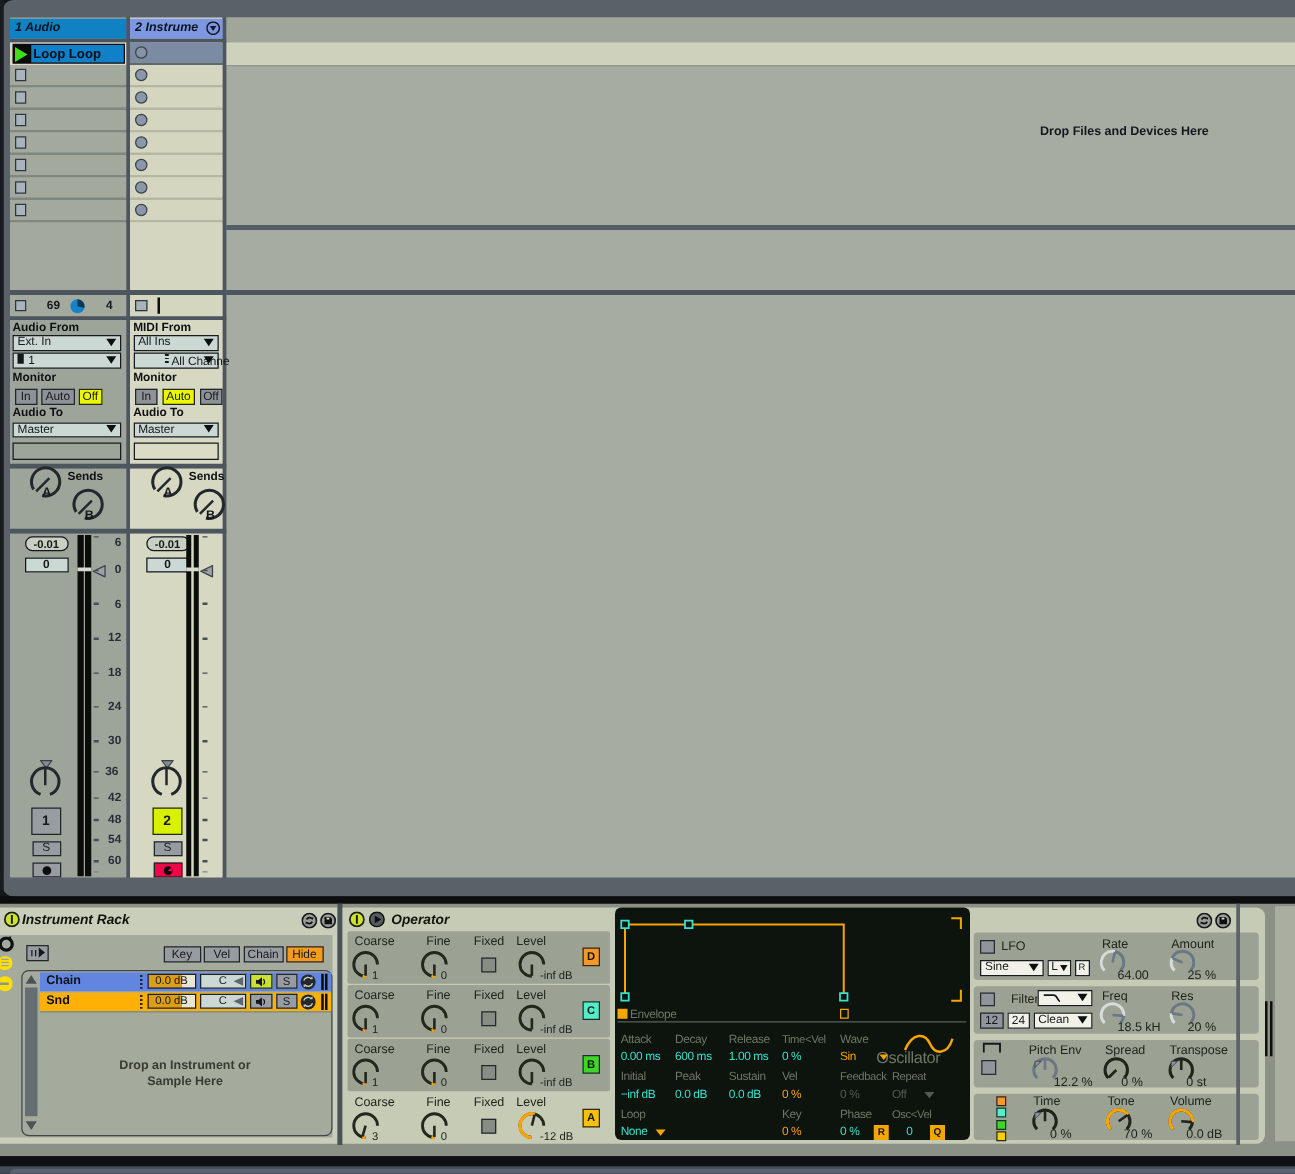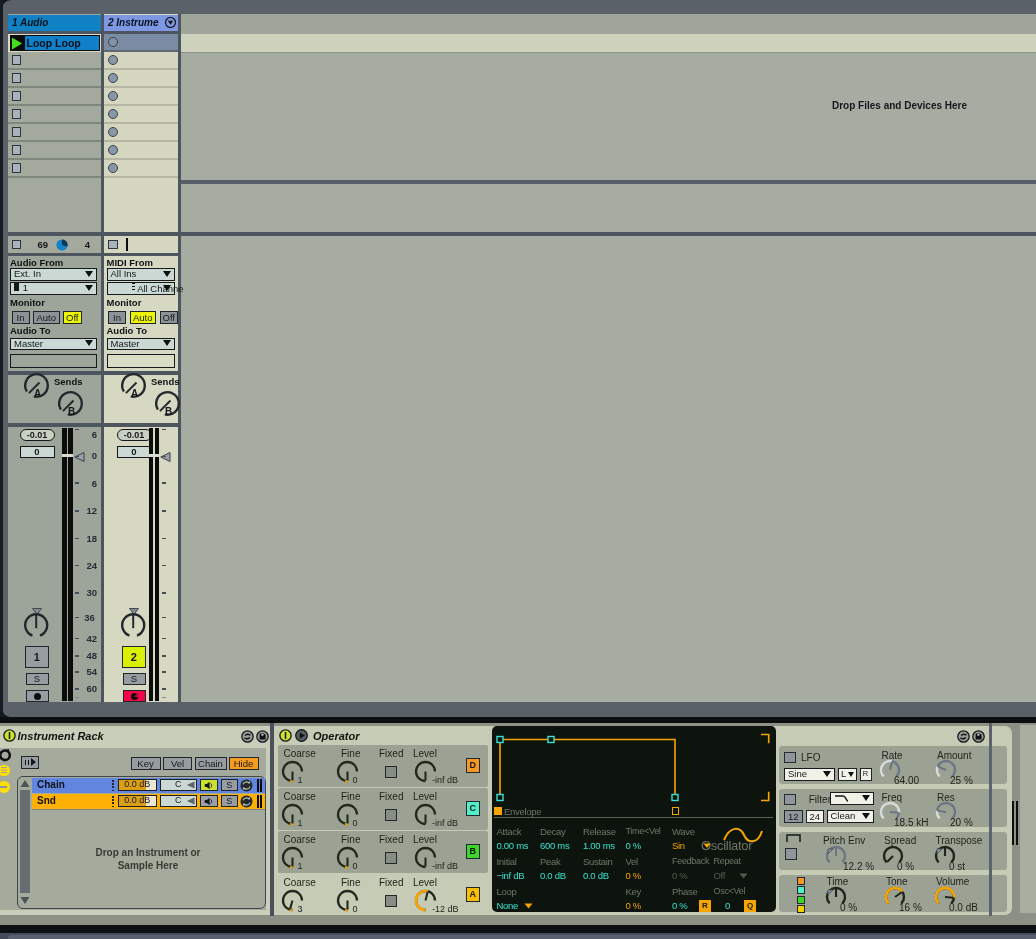--- a/index.html
+++ b/index.html
@@ -612,21 +612,21 @@
       <line x1="13" y1="14" x2="13.0" y2="5.5" stroke="#20251c" stroke-width="2.1"></line>
       <path d="M 5 7 l 5 0 l -5 5 z" fill="#8a93a0" stroke="#454b52" stroke-width="0.8"></path>
     </svg>
 <div style="left:840px;top:902px;width:30px;height:11px;font-size:10px;color:#20251c;">0 %</div>
 <div style="left:886px;top:875.5px;width:30px;height:11px;font-size:10px;color:#20251c;">Tone</div>
 <svg style="position:absolute;left:882px;top:883px" width="26" height="28">
       <path d="M 19.36 20.36 A 9 9 0 1 0 6.64 20.36" fill="none" stroke="#20251c" stroke-width="2.4"></path>
       <path d="M 20.28 8.71 A 9 9 0 1 0 6.64 20.36" fill="none" stroke="#f7a500" stroke-width="2.6"></path>
       <line x1="13" y1="14" x2="19.9" y2="9.0" stroke="#20251c" stroke-width="2.1"></line>
     </svg>
-<div style="left:899px;top:902px;width:30px;height:11px;font-size:10px;color:#20251c;">16 %</div>
+<div style="left:899px;top:902px;width:30px;height:11px;font-size:10px;color:#20251c;">70 %</div>
 <div style="left:936px;top:875.5px;width:42px;height:11px;font-size:10px;color:#20251c;">Volume</div>
 <svg style="position:absolute;left:932px;top:883px" width="26" height="28">
       <path d="M 19.36 20.36 A 9 9 0 1 0 6.64 20.36" fill="none" stroke="#20251c" stroke-width="2.4"></path>
       <path d="M 21.97 14.71 A 9 9 0 1 0 6.64 20.36" fill="none" stroke="#f7a500" stroke-width="2.6"></path>
       <line x1="13" y1="14" x2="21.5" y2="14.7" stroke="#20251c" stroke-width="2.1"></line>
     </svg>
 <div style="left:949px;top:902px;width:36px;height:11px;font-size:10px;color:#20251c;">0.0 dB</div>
 <div style="left:989px;top:723px;width:3px;height:193px;background:#5a626e;"></div>
 <div style="left:1012px;top:801px;width:2.2px;height:44px;background:#0c0e10;"></div>
 <div style="left:1015.5px;top:801px;width:2.2px;height:44px;background:#0c0e10;"></div>

